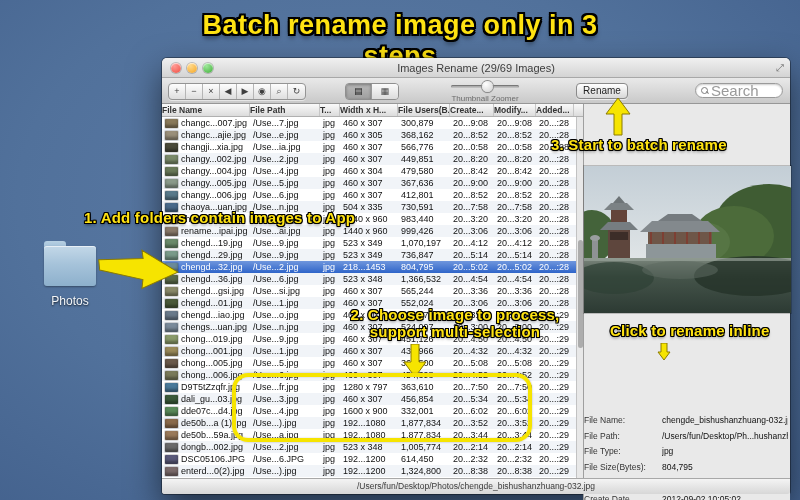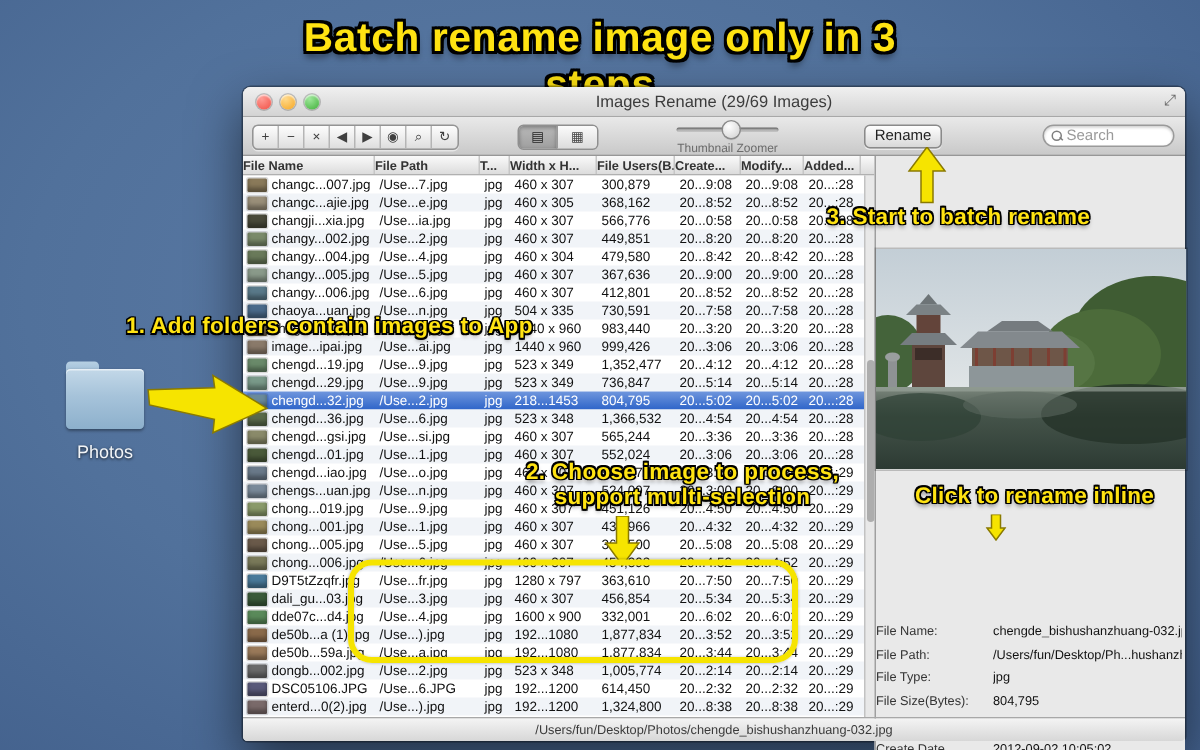--- a/index.html
+++ b/index.html
@@ -54,21 +54,21 @@
   .zoomer .zlabel { margin-top:6px; text-align:center; font-size:8px; color:#6b6b6b; }
   .rename-btn { position:absolute; left:414px; top:5px; width:52px; height:16px;
     border:1px solid #8a8a8a; border-radius:4px; background:linear-gradient(#ffffff,#d8d8d8);
     font-size:10px; line-height:14px; text-align:center; color:#222; box-shadow:0 1px 0 rgba(255,255,255,.6); }
   .searchbox { position:absolute; left:533px; top:5px; width:88px; height:15px; border:1px solid #9a9a9a;
     border-radius:9px; background:#fff; display:flex; align-items:center; padding-left:5px;
     box-shadow:inset 0 1px 2px rgba(0,0,0,.2); }
   .lens { position:relative; width:7px; height:7px; margin-right:3px; }
   .lens::before { content:""; position:absolute; left:0; top:0; width:5px; height:5px; border:1px solid #7e7e7e; border-radius:50%; }
   .lens::after { content:""; position:absolute; left:5px; top:5px; width:3px; height:1px; background:#7e7e7e; transform:rotate(45deg); }
-  .search-ph { font-size:10px; color:#9a9a9a; }
+  .search-ph { font-size:15px; color:#9a9a9a; }
   
   .thead { position:absolute; left:0; top:46px; width:421px; height:13px; display:flex;
     background:linear-gradient(#fafafa,#dcdcdc); border-bottom:1px solid #b0b0b0; }
   .th { font-size:8.5px; font-weight:bold; color:#333; line-height:13px; text-align:left;
     border-right:1px solid #c6c6c6; overflow:hidden; white-space:nowrap; }
   .tbody { position:absolute; left:0; top:59px; width:414px; height:361px; overflow:hidden; background:#fff; }
   .trow { display:flex; height:12px; font-size:9px; color:#111; white-space:nowrap; }
   .trow.alt { background:#f1f4f8; }
   .trow.sel { background:linear-gradient(#6f96dd,#2f65c9); color:#fff; }
   .td { overflow:hidden; padding-left:3px; line-height:12px; }
@@ -273,39 +273,39 @@
         <div class="td c3">jpg</div>
         <div class="td c4">1440 x 960</div>
         <div class="td c5">983,440</div>
         <div class="td c6">20...3:20</div>
         <div class="td c7">20...3:20</div>
         <div class="td c8">20...:28</div>
       </div>
       <div class="trow alt">
         <div class="td c1 namecell">
           <span class="thumb" style="background: rgb(138, 122, 106);"></span>
-          <span>image...ipai.jpg</span>
+          <span>rename...ipai.jpg</span>
         </div>
         <div class="td c2">/Use...ai.jpg</div>
         <div class="td c3">jpg</div>
         <div class="td c4">1440 x 960</div>
         <div class="td c5">999,426</div>
         <div class="td c6">20...3:06</div>
         <div class="td c7">20...3:06</div>
         <div class="td c8">20...:28</div>
       </div>
       <div class="trow">
         <div class="td c1 namecell">
           <span class="thumb" style="background: rgb(106, 138, 106);"></span>
           <span>chengd...19.jpg</span>
         </div>
         <div class="td c2">/Use...9.jpg</div>
         <div class="td c3">jpg</div>
         <div class="td c4">523 x 349</div>
-        <div class="td c5">1,352,477</div>
+        <div class="td c5">1,070,197</div>
         <div class="td c6">20...4:12</div>
         <div class="td c7">20...4:12</div>
         <div class="td c8">20...:28</div>
       </div>
       <div class="trow alt">
         <div class="td c1 namecell">
           <span class="thumb" style="background: rgb(122, 154, 138);"></span>
           <span>chengd...29.jpg</span>
         </div>
         <div class="td c2">/Use...9.jpg</div>

